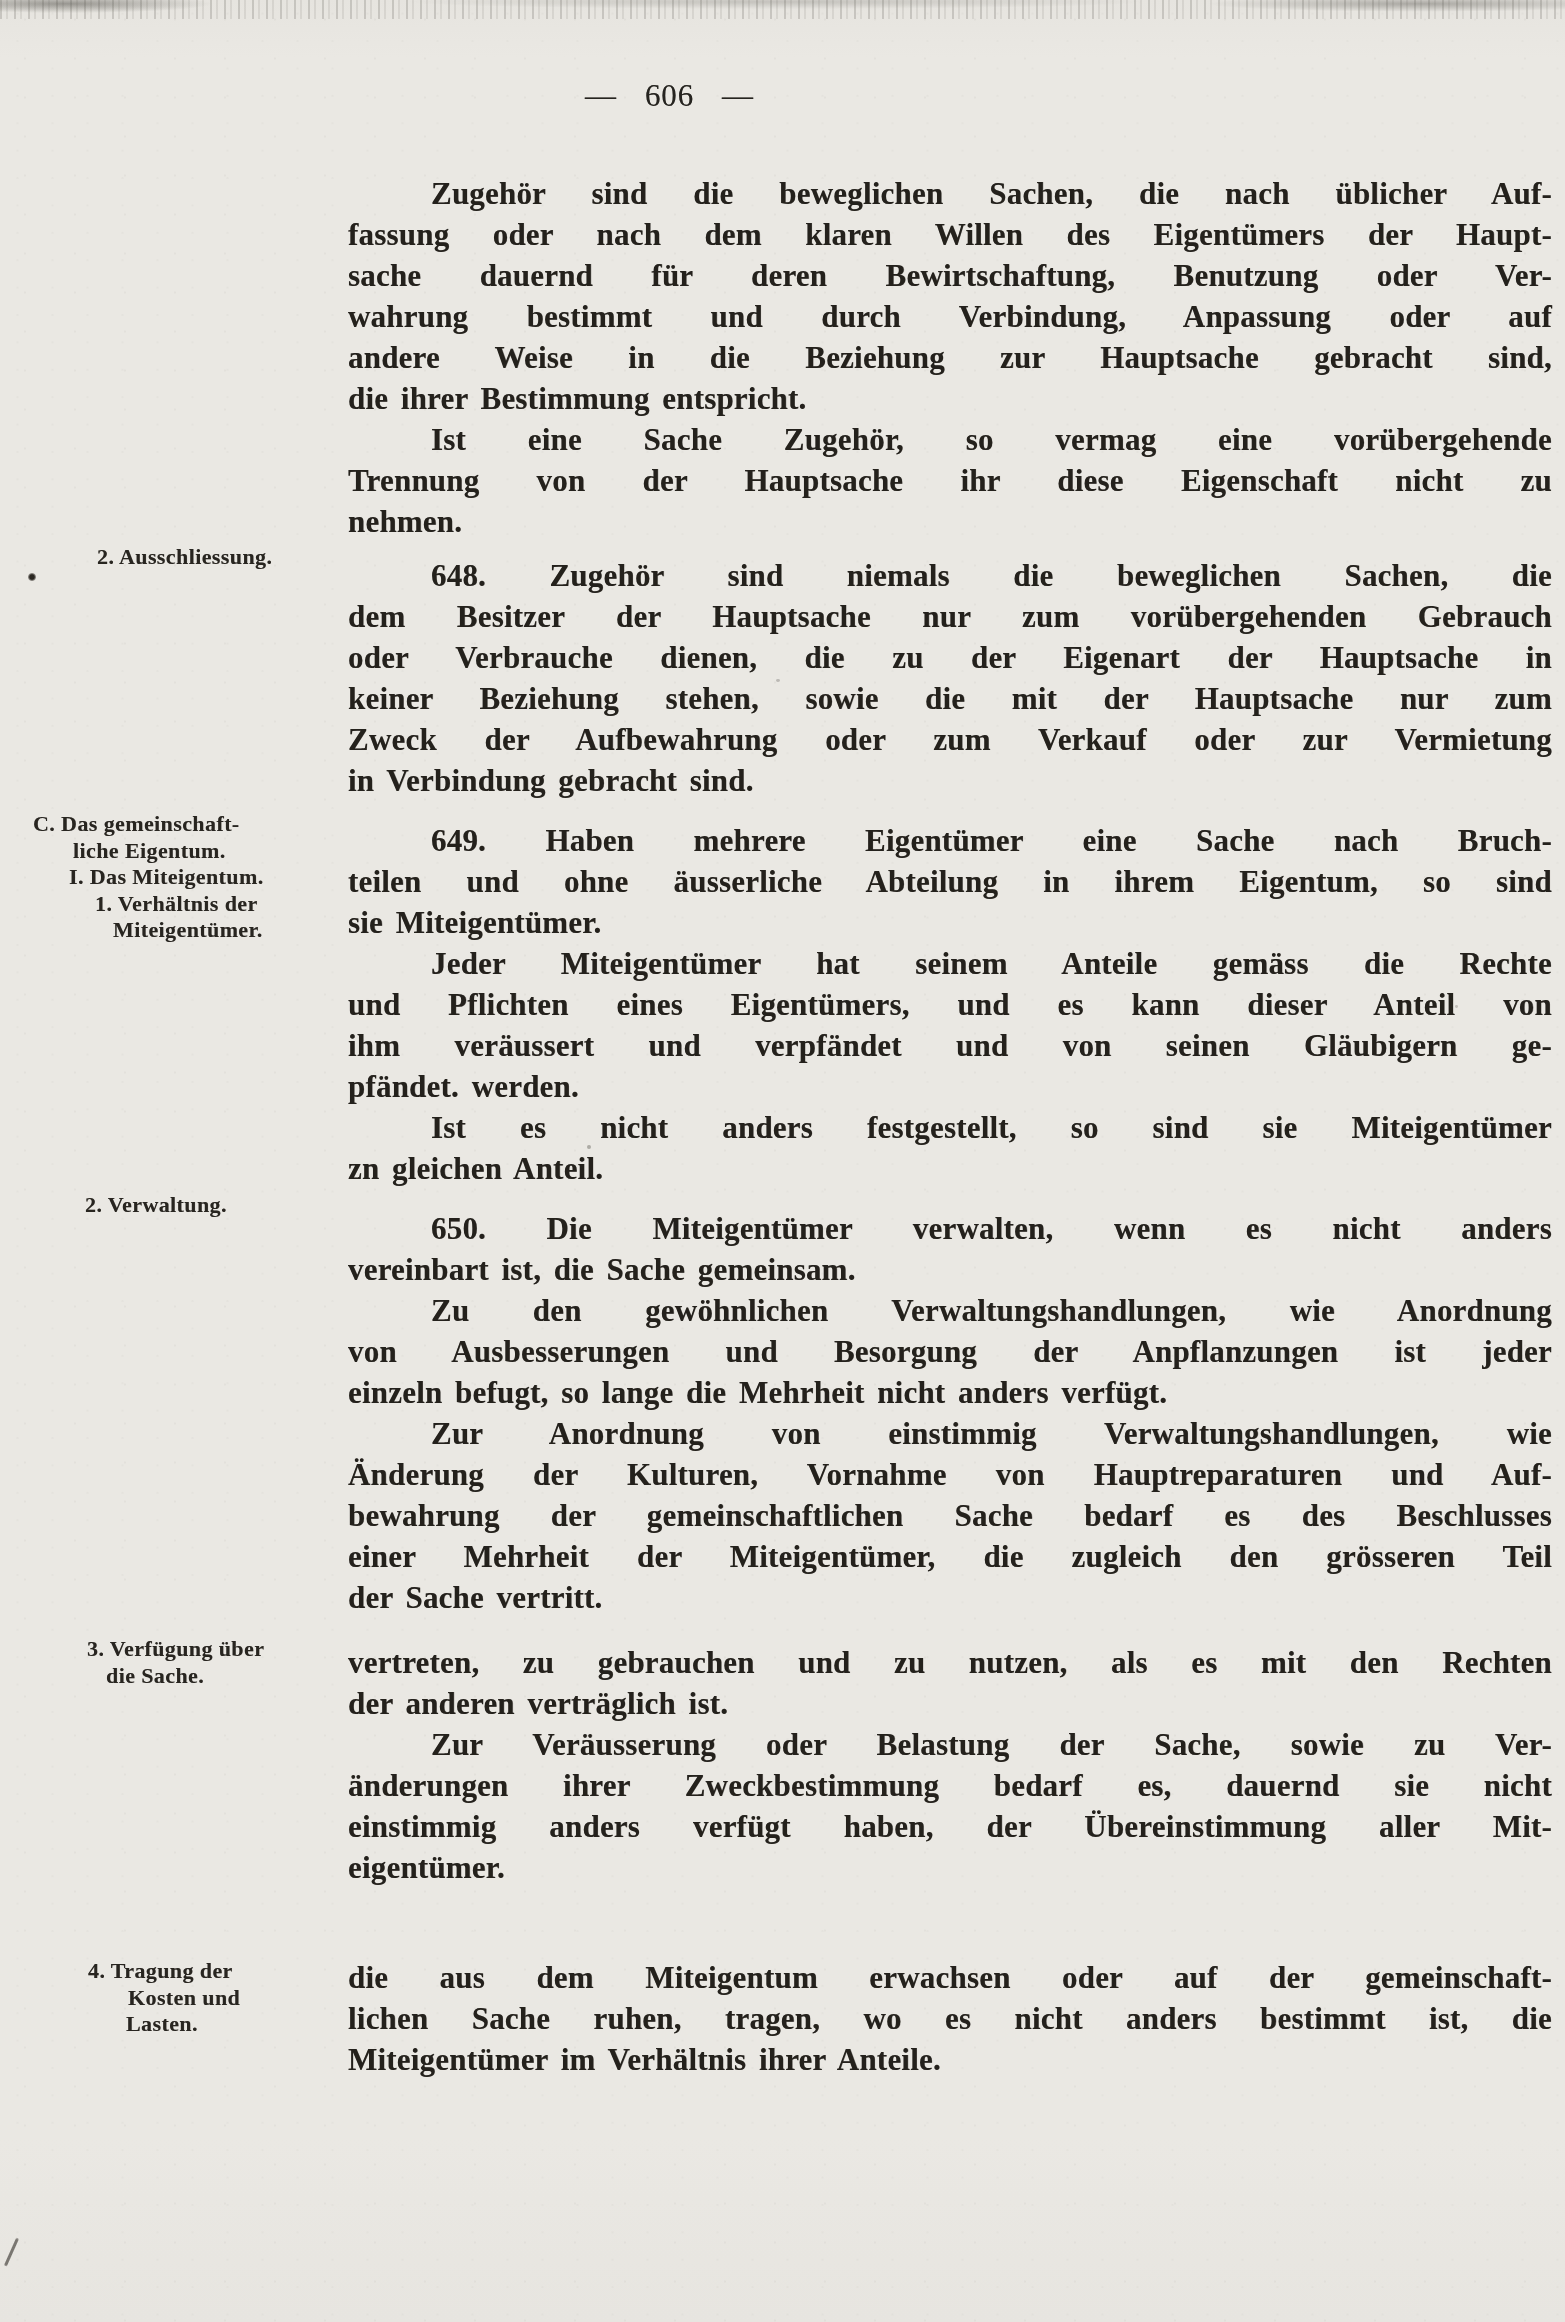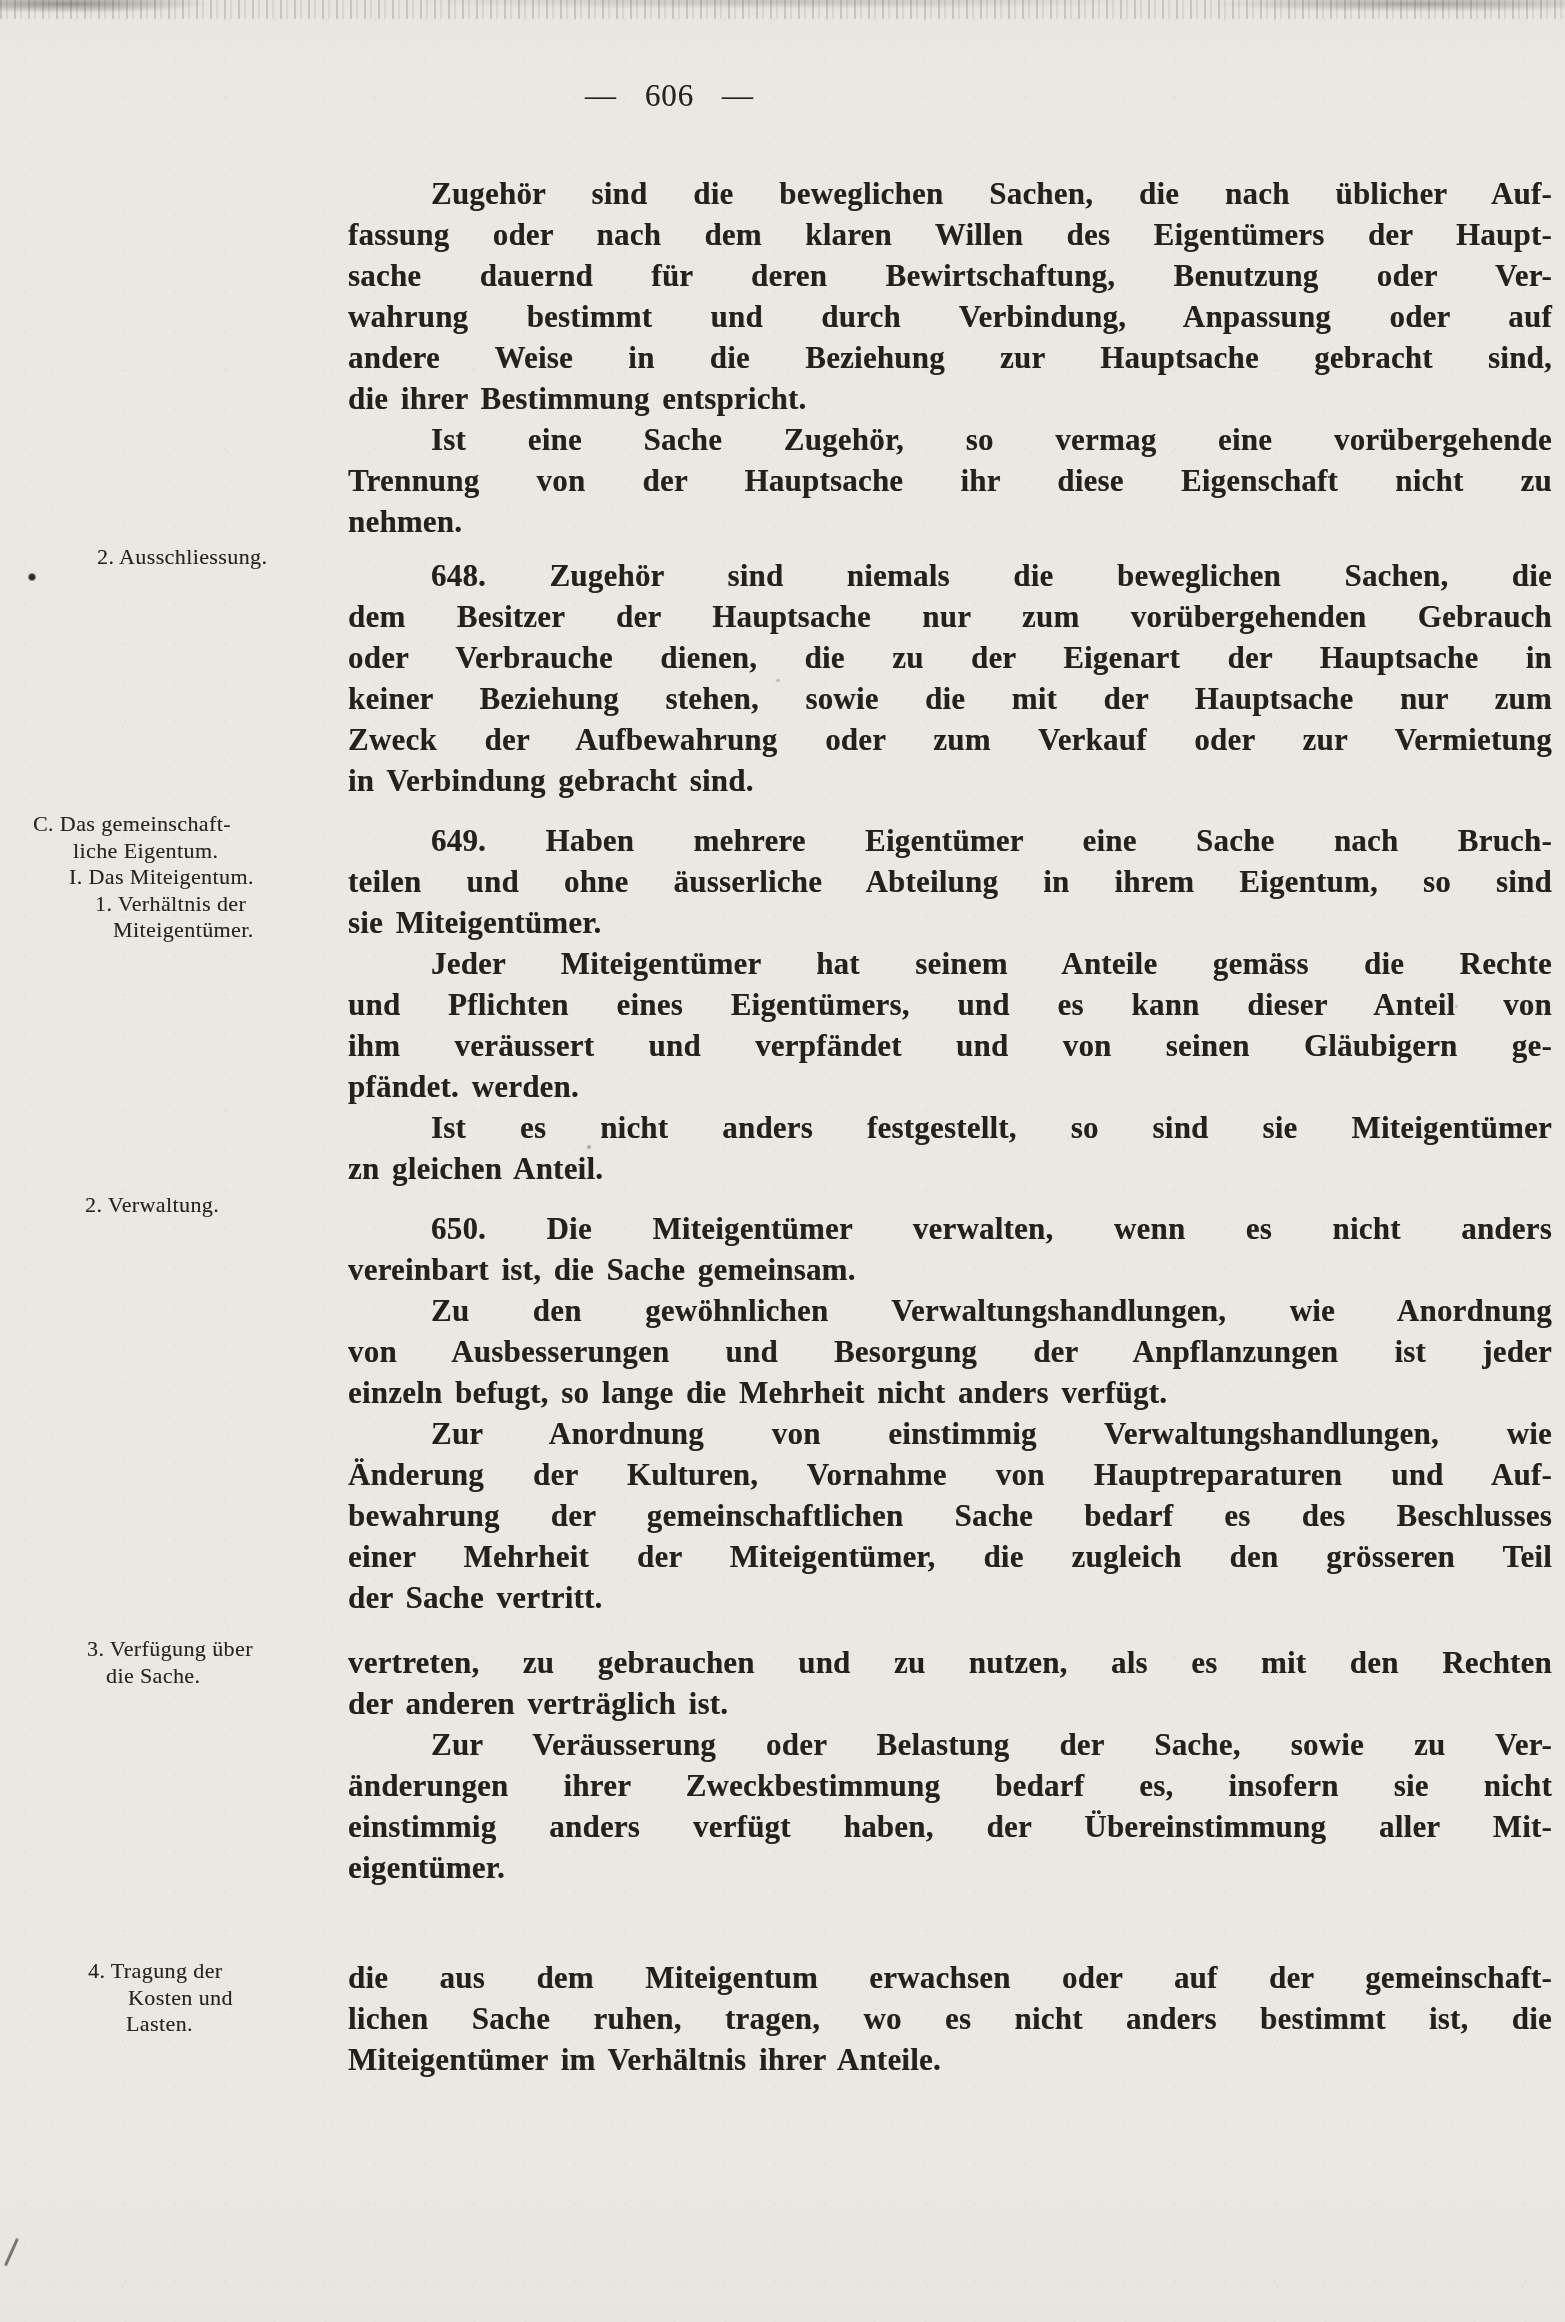--- a/index.html
+++ b/index.html
@@ -38,21 +38,21 @@
     font-size:31px;line-height:41px;
     text-align:justify;text-align-last:justify;
     letter-spacing:0.2px;
     text-shadow:0.3px 0.3px 0.5px rgba(34,30,25,.38);
     font-weight:bold;
   }
   .line.indent{padding-left:83px;}
   .line.last{text-align-last:left;word-spacing:4.7px;}
   .margin-note{
     position:absolute;
-    font-size:22px;line-height:26.5px;font-weight:normal;
+    font-size:22px;line-height:26.5px;font-weight:bold;
     color:#282520;letter-spacing:0.4px;
     text-shadow:0.2px 0.2px 0.4px rgba(34,30,25,.35);
   }
   .mline{white-space:nowrap;}
   
   .speck-a{position:absolute;left:28px;top:573px;width:7.6px;height:7.6px;border-radius:50%;
     background:radial-gradient(circle,#2b2722 40%,rgba(43,39,34,.25) 75%,transparent 80%);}
   .speck-b{position:absolute;left:587px;top:1145px;width:3.8px;height:3.8px;border-radius:50%;background:rgba(60,56,50,.35);}
   .speck-c{position:absolute;left:776px;top:679px;width:3.8px;height:2.8px;border-radius:50%;background:rgba(70,66,60,.28);}
   .speck-d{position:absolute;left:1455px;top:1005px;width:2.8px;height:2.8px;border-radius:50%;background:rgba(70,66,60,.25);}
@@ -144,21 +144,21 @@
       <div class="line">Änderung der Kulturen, Vornahme von Hauptreparaturen und Auf-</div>
       <div class="line">bewahrung der gemeinschaftlichen Sache bedarf es des Beschlusses</div>
       <div class="line">einer Mehrheit der Miteigentümer, die zugleich den grösseren Teil</div>
       <div class="line last">der Sache vertritt.</div>
     </section>
 
     <section class="article" style="top:1642px">
       <div class="line">vertreten, zu gebrauchen und zu nutzen, als es mit den Rechten</div>
       <div class="line last">der anderen verträglich ist.</div>
       <div class="line indent">Zur Veräusserung oder Belastung der Sache, sowie zu Ver-</div>
-      <div class="line">änderungen ihrer Zweckbestimmung bedarf es, insofern sie nicht</div>
+      <div class="line">änderungen ihrer Zweckbestimmung bedarf es, dauernd sie nicht</div>
       <div class="line">einstimmig anders verfügt haben, der Übereinstimmung aller Mit-</div>
       <div class="line last">eigentümer.</div>
     </section>
 
     <section class="article" style="top:1957px">
       <div class="line">die aus dem Miteigentum erwachsen oder auf der gemeinschaft-</div>
       <div class="line">lichen Sache ruhen, tragen, wo es nicht anders bestimmt ist, die</div>
       <div class="line last">Miteigentümer im Verhältnis ihrer Anteile.</div>
     </section>
 

